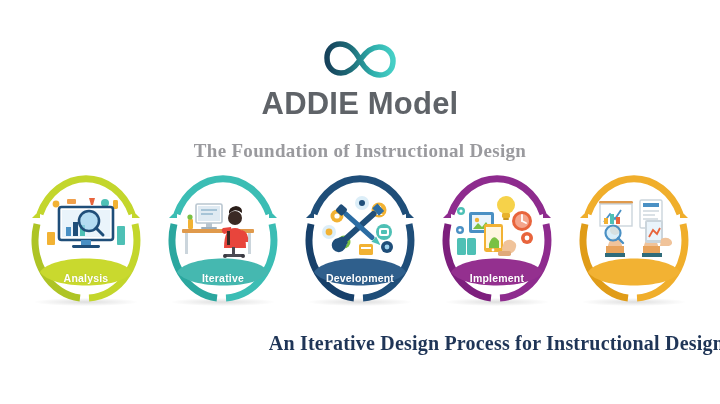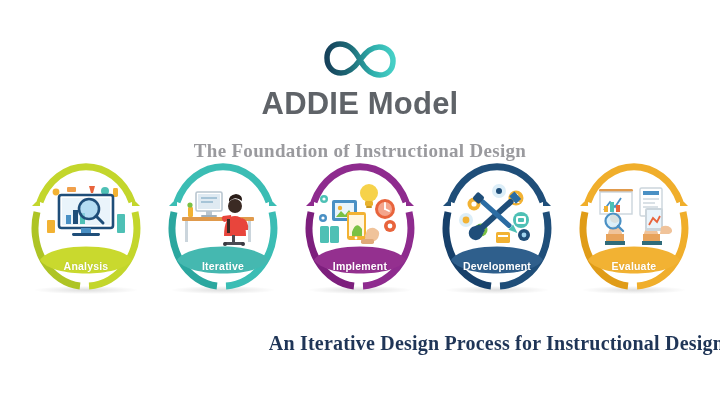--- a/index.html
+++ b/index.html
@@ -52,21 +52,21 @@
     font-family: "Liberation Serif", serif;
     font-size: 19px;
     font-weight: bold;
     color: #9a9a9e;
     letter-spacing: 0.3px;
   }
 
   
   .stages {
     position: absolute;
-    top: 160px;
+    top: 172px;
     left: 0;
     width: 720px;
     height: 140px;
     display: flex;
     justify-content: center;
     align-items: flex-start;
     gap: 5px;
   }
 
   .stage {
@@ -267,73 +267,20 @@
       <svg class="stage-label-shape" viewBox="0 0 96 40">
         <path d="M2,20 C14,2 82,2 94,20 C82,38 14,38 2,20 Z" fill="#45b8b0"></path>
       </svg>
       <div class="stage-label-text">Iterative</div>
     </div>
 
     <div class="stage">
       <div class="stage-shadow"></div>
 
       <svg class="stage-ring" viewBox="0 0 132 136">
-        <path d="M 20,42 A 50,58 0 0 1 112,42" fill="none" stroke="#8e2b8e" stroke-width="7" stroke-linecap="butt"></path>
-        <path d="M 115,52 A 50,58 0 0 1 69,126" fill="none" stroke="#8e2b8e" stroke-width="7" stroke-linecap="butt"></path>
-        <path d="M 60,126 A 50,58 0 0 1 17,52" fill="none" stroke="#7d1f7d" stroke-width="7" stroke-linecap="butt"></path>
-        <polygon points="112,38 120,46 112,46" fill="#8e2b8e"></polygon>
-        <polygon points="20,46 12,46 20,38" fill="#8e2b8e"></polygon>
-      </svg>
-
-      <svg class="stage-icon" viewBox="0 0 86 64">
-
-        <circle cx="52" cy="11" r="9" fill="#f6d24a"></circle>
-        <rect x="48" y="19" width="8" height="5" rx="1.4" fill="#e8b22c"></rect>
-        <rect x="49" y="24" width="6" height="2" rx="1" fill="#c89520"></rect>
-
-        <circle cx="68" cy="27" r="10" fill="#e8643c"></circle>
-        <circle cx="68" cy="27" r="7" fill="#f4a58c"></circle>
-        <line x1="68" y1="27" x2="68" y2="21" stroke="#ffffff" stroke-width="1.8" stroke-linecap="round"></line>
-        <line x1="68" y1="27" x2="72" y2="29" stroke="#ffffff" stroke-width="1.8" stroke-linecap="round"></line>
-
-        <circle cx="73" cy="44" r="6" fill="#e8643c"></circle>
-        <circle cx="73" cy="44" r="2.4" fill="#ffffff"></circle>
-
-        <circle cx="7" cy="17" r="4" fill="#4ec0b5"></circle>
-        <circle cx="7" cy="17" r="1.6" fill="#ffffff"></circle>
-        <circle cx="6" cy="36" r="4" fill="#4a90c4"></circle>
-        <circle cx="6" cy="36" r="1.6" fill="#ffffff"></circle>
-        <rect x="3" y="44" width="9" height="17" rx="1.6" fill="#4ec0b5"></rect>
-
-        <rect x="15" y="18" width="25" height="21" rx="2" fill="#4a90c4"></rect>
-        <rect x="18" y="21" width="19" height="15" fill="#eaf4fb"></rect>
-        <circle cx="23" cy="26" r="2.2" fill="#f2b233"></circle>
-        <path d="M19,35 l5,-6 l4,4 l4,-5 l5,7 Z" fill="#7ac143"></path>
-
-        <rect x="30" y="30" width="19" height="28" rx="2.4" fill="#f2b233"></rect>
-        <rect x="32" y="33" width="15" height="21" fill="#fff6e0"></rect>
-        <path d="M35,50 q4,-12 10,-3 l0,7 l-10,0 Z" fill="#7ac143"></path>
-        <circle cx="39" cy="56" r="1.4" fill="#ffffff"></circle>
-
-        <path d="M50,48 q5,-4 9,-1 q4,2 3,6 q-1,6 -8,7 q-6,0 -6,-6 Z" fill="#f0c39a"></path>
-        <rect x="44" y="57" width="13" height="5" rx="1.8" fill="#e0a97a"></rect>
-
-        <rect x="13" y="44" width="9" height="17" rx="1.6" fill="#4ec0b5"></rect>
-      </svg>
-
-      <svg class="stage-label-shape" viewBox="0 0 96 40">
-        <path d="M2,20 C14,2 82,2 94,20 C82,38 14,38 2,20 Z" fill="#94308f"></path>
-      </svg>
-      <div class="stage-label-text">Implement</div>
-    </div>
-
-    <div class="stage">
-      <div class="stage-shadow"></div>
-
-      <svg class="stage-ring" viewBox="0 0 132 136">
         <path d="M 20,42 A 50,58 0 0 1 112,42" fill="none" stroke="#1f4e79" stroke-width="7" stroke-linecap="butt"></path>
         <path d="M 115,52 A 50,58 0 0 1 69,126" fill="none" stroke="#1f4e79" stroke-width="7" stroke-linecap="butt"></path>
         <path d="M 60,126 A 50,58 0 0 1 17,52" fill="none" stroke="#17406a" stroke-width="7" stroke-linecap="butt"></path>
         <polygon points="112,38 120,46 112,46" fill="#1f4e79"></polygon>
         <polygon points="20,46 12,46 20,38" fill="#1f4e79"></polygon>
       </svg>
 
       <svg class="stage-icon" viewBox="0 0 86 64">
 
         <circle cx="45" cy="9" r="7" fill="#dceef8"></circle>
@@ -370,20 +317,73 @@
       <svg class="stage-label-shape" viewBox="0 0 96 40">
         <path d="M2,20 C14,2 82,2 94,20 C82,38 14,38 2,20 Z" fill="#2f5f8c"></path>
       </svg>
       <div class="stage-label-text">Development</div>
     </div>
 
     <div class="stage">
       <div class="stage-shadow"></div>
 
       <svg class="stage-ring" viewBox="0 0 132 136">
+        <path d="M 20,42 A 50,58 0 0 1 112,42" fill="none" stroke="#8e2b8e" stroke-width="7" stroke-linecap="butt"></path>
+        <path d="M 115,52 A 50,58 0 0 1 69,126" fill="none" stroke="#8e2b8e" stroke-width="7" stroke-linecap="butt"></path>
+        <path d="M 60,126 A 50,58 0 0 1 17,52" fill="none" stroke="#7d1f7d" stroke-width="7" stroke-linecap="butt"></path>
+        <polygon points="112,38 120,46 112,46" fill="#8e2b8e"></polygon>
+        <polygon points="20,46 12,46 20,38" fill="#8e2b8e"></polygon>
+      </svg>
+
+      <svg class="stage-icon" viewBox="0 0 86 64">
+
+        <circle cx="52" cy="11" r="9" fill="#f6d24a"></circle>
+        <rect x="48" y="19" width="8" height="5" rx="1.4" fill="#e8b22c"></rect>
+        <rect x="49" y="24" width="6" height="2" rx="1" fill="#c89520"></rect>
+
+        <circle cx="68" cy="27" r="10" fill="#e8643c"></circle>
+        <circle cx="68" cy="27" r="7" fill="#f4a58c"></circle>
+        <line x1="68" y1="27" x2="68" y2="21" stroke="#ffffff" stroke-width="1.8" stroke-linecap="round"></line>
+        <line x1="68" y1="27" x2="72" y2="29" stroke="#ffffff" stroke-width="1.8" stroke-linecap="round"></line>
+
+        <circle cx="73" cy="44" r="6" fill="#e8643c"></circle>
+        <circle cx="73" cy="44" r="2.4" fill="#ffffff"></circle>
+
+        <circle cx="7" cy="17" r="4" fill="#4ec0b5"></circle>
+        <circle cx="7" cy="17" r="1.6" fill="#ffffff"></circle>
+        <circle cx="6" cy="36" r="4" fill="#4a90c4"></circle>
+        <circle cx="6" cy="36" r="1.6" fill="#ffffff"></circle>
+        <rect x="3" y="44" width="9" height="17" rx="1.6" fill="#4ec0b5"></rect>
+
+        <rect x="15" y="18" width="25" height="21" rx="2" fill="#4a90c4"></rect>
+        <rect x="18" y="21" width="19" height="15" fill="#eaf4fb"></rect>
+        <circle cx="23" cy="26" r="2.2" fill="#f2b233"></circle>
+        <path d="M19,35 l5,-6 l4,4 l4,-5 l5,7 Z" fill="#7ac143"></path>
+
+        <rect x="30" y="30" width="19" height="28" rx="2.4" fill="#f2b233"></rect>
+        <rect x="32" y="33" width="15" height="21" fill="#fff6e0"></rect>
+        <path d="M35,50 q4,-12 10,-3 l0,7 l-10,0 Z" fill="#7ac143"></path>
+        <circle cx="39" cy="56" r="1.4" fill="#ffffff"></circle>
+
+        <path d="M50,48 q5,-4 9,-1 q4,2 3,6 q-1,6 -8,7 q-6,0 -6,-6 Z" fill="#f0c39a"></path>
+        <rect x="44" y="57" width="13" height="5" rx="1.8" fill="#e0a97a"></rect>
+
+        <rect x="13" y="44" width="9" height="17" rx="1.6" fill="#4ec0b5"></rect>
+      </svg>
+
+      <svg class="stage-label-shape" viewBox="0 0 96 40">
+        <path d="M2,20 C14,2 82,2 94,20 C82,38 14,38 2,20 Z" fill="#94308f"></path>
+      </svg>
+      <div class="stage-label-text">Implement</div>
+    </div>
+
+    <div class="stage">
+      <div class="stage-shadow"></div>
+
+      <svg class="stage-ring" viewBox="0 0 132 136">
         <path d="M 20,42 A 50,58 0 0 1 112,42" fill="none" stroke="#f0ae2b" stroke-width="7" stroke-linecap="butt"></path>
         <path d="M 115,52 A 50,58 0 0 1 69,126" fill="none" stroke="#f0ae2b" stroke-width="7" stroke-linecap="butt"></path>
         <path d="M 60,126 A 50,58 0 0 1 17,52" fill="none" stroke="#e09c18" stroke-width="7" stroke-linecap="butt"></path>
         <polygon points="112,38 120,46 112,46" fill="#f0ae2b"></polygon>
         <polygon points="20,46 12,46 20,38" fill="#f0ae2b"></polygon>
       </svg>
 
       <svg class="stage-icon" viewBox="0 0 86 64">
 
         <rect x="8" y="7" width="34" height="3" rx="1.4" fill="#e09a4c"></rect>
@@ -412,21 +412,20 @@
         <path d="M51,59 l20,0 l0,4 l-20,0 Z" fill="#2f6b7a"></path>
         <rect x="54" y="26" width="18" height="23" rx="2" fill="#cbd5dc"></rect>
         <rect x="56" y="28" width="14" height="18" fill="#eaf4fb"></rect>
         <path d="M58,43 l4,-7 l4,4 l3,-6" fill="none" stroke="#e8643c" stroke-width="1.8"></path>
         <path d="M70,45 q6,-3 10,1 q3,4 -2,6 l-9,0 Z" fill="#f0c39a"></path>
       </svg>
 
       <svg class="stage-label-shape" viewBox="0 0 96 40">
         <path d="M2,20 C14,2 82,2 94,20 C82,38 14,38 2,20 Z" fill="#f2b233"></path>
       </svg>
-      <div class="stage-label-text">Evaluate</div>
     </div>
 
   </div>
 
   <div class="footer">
     <div class="footer-text">An Iterative Design Process for Instructional Design</div>
   </div>
 
 </div>
 

